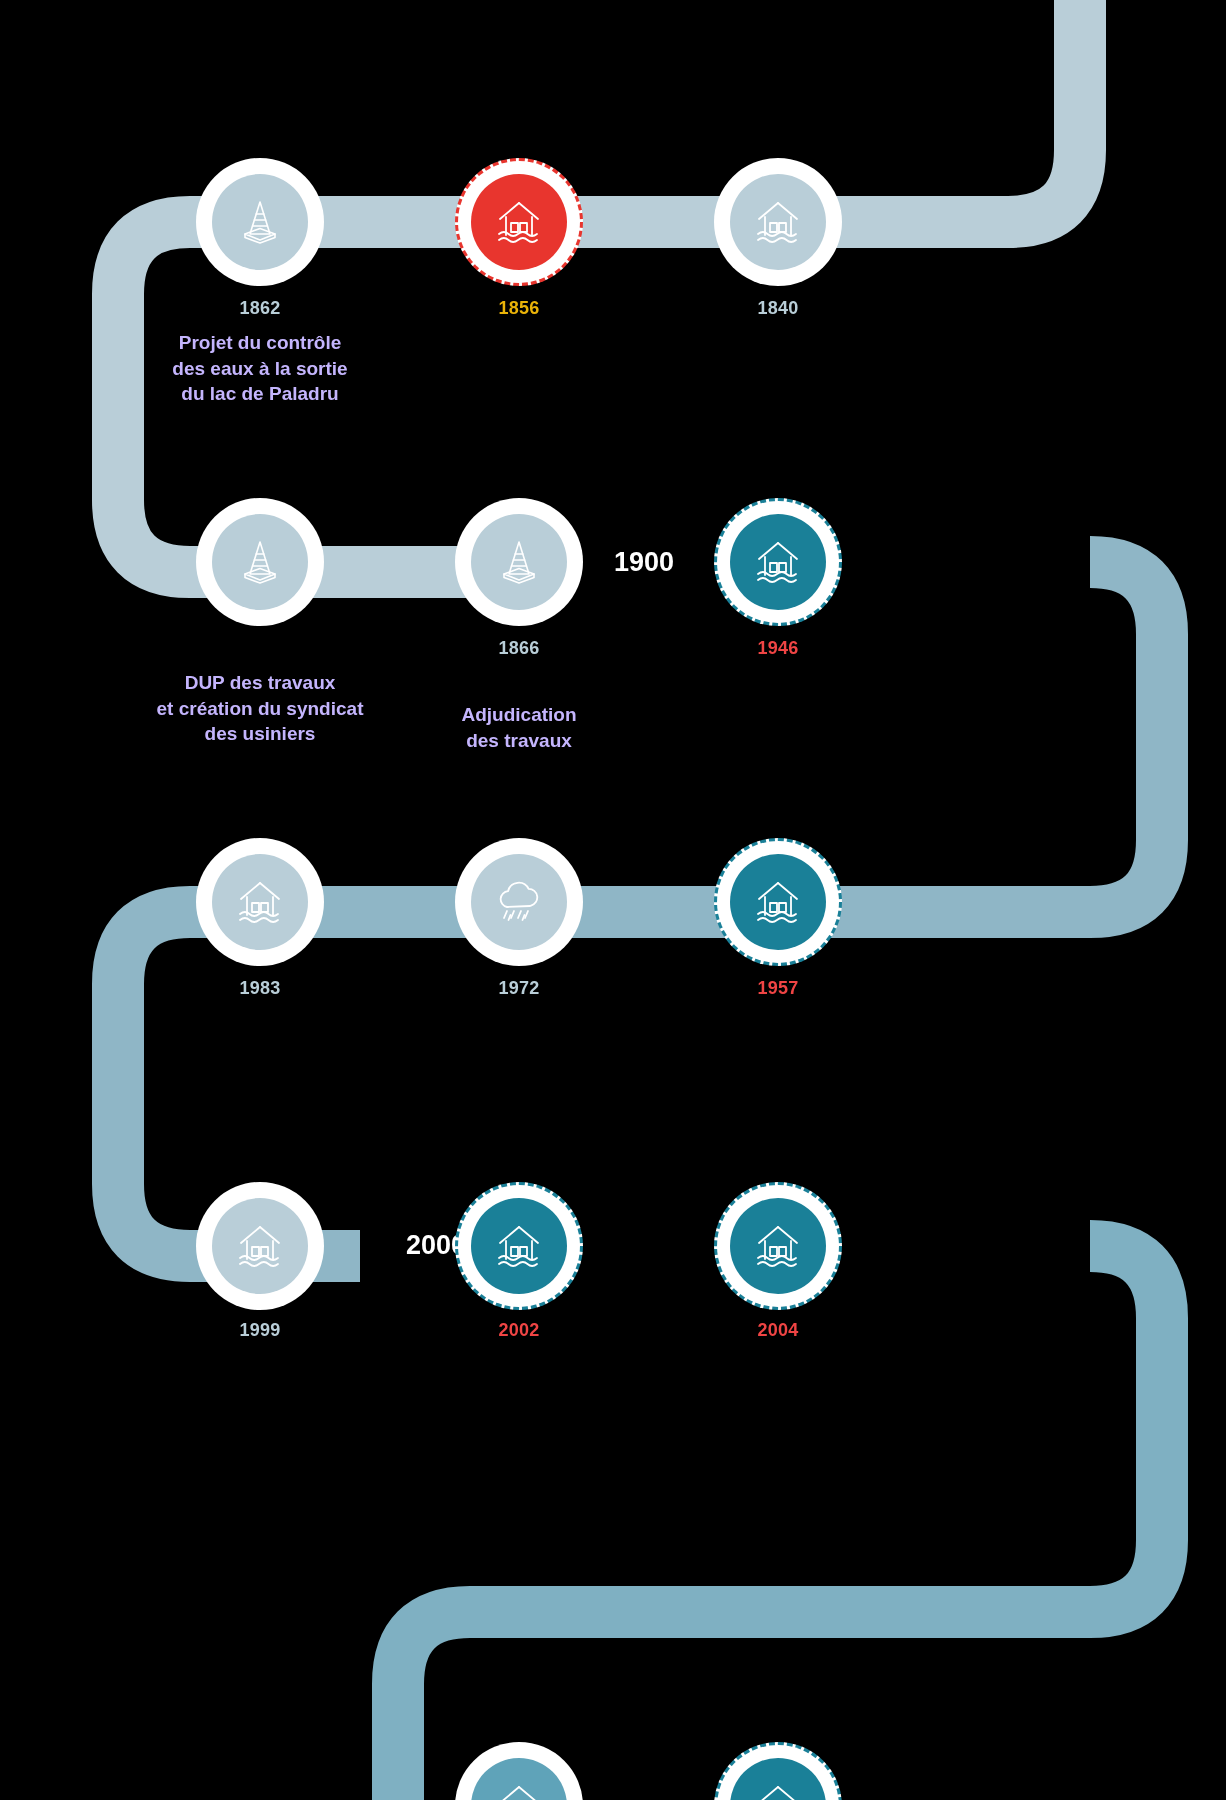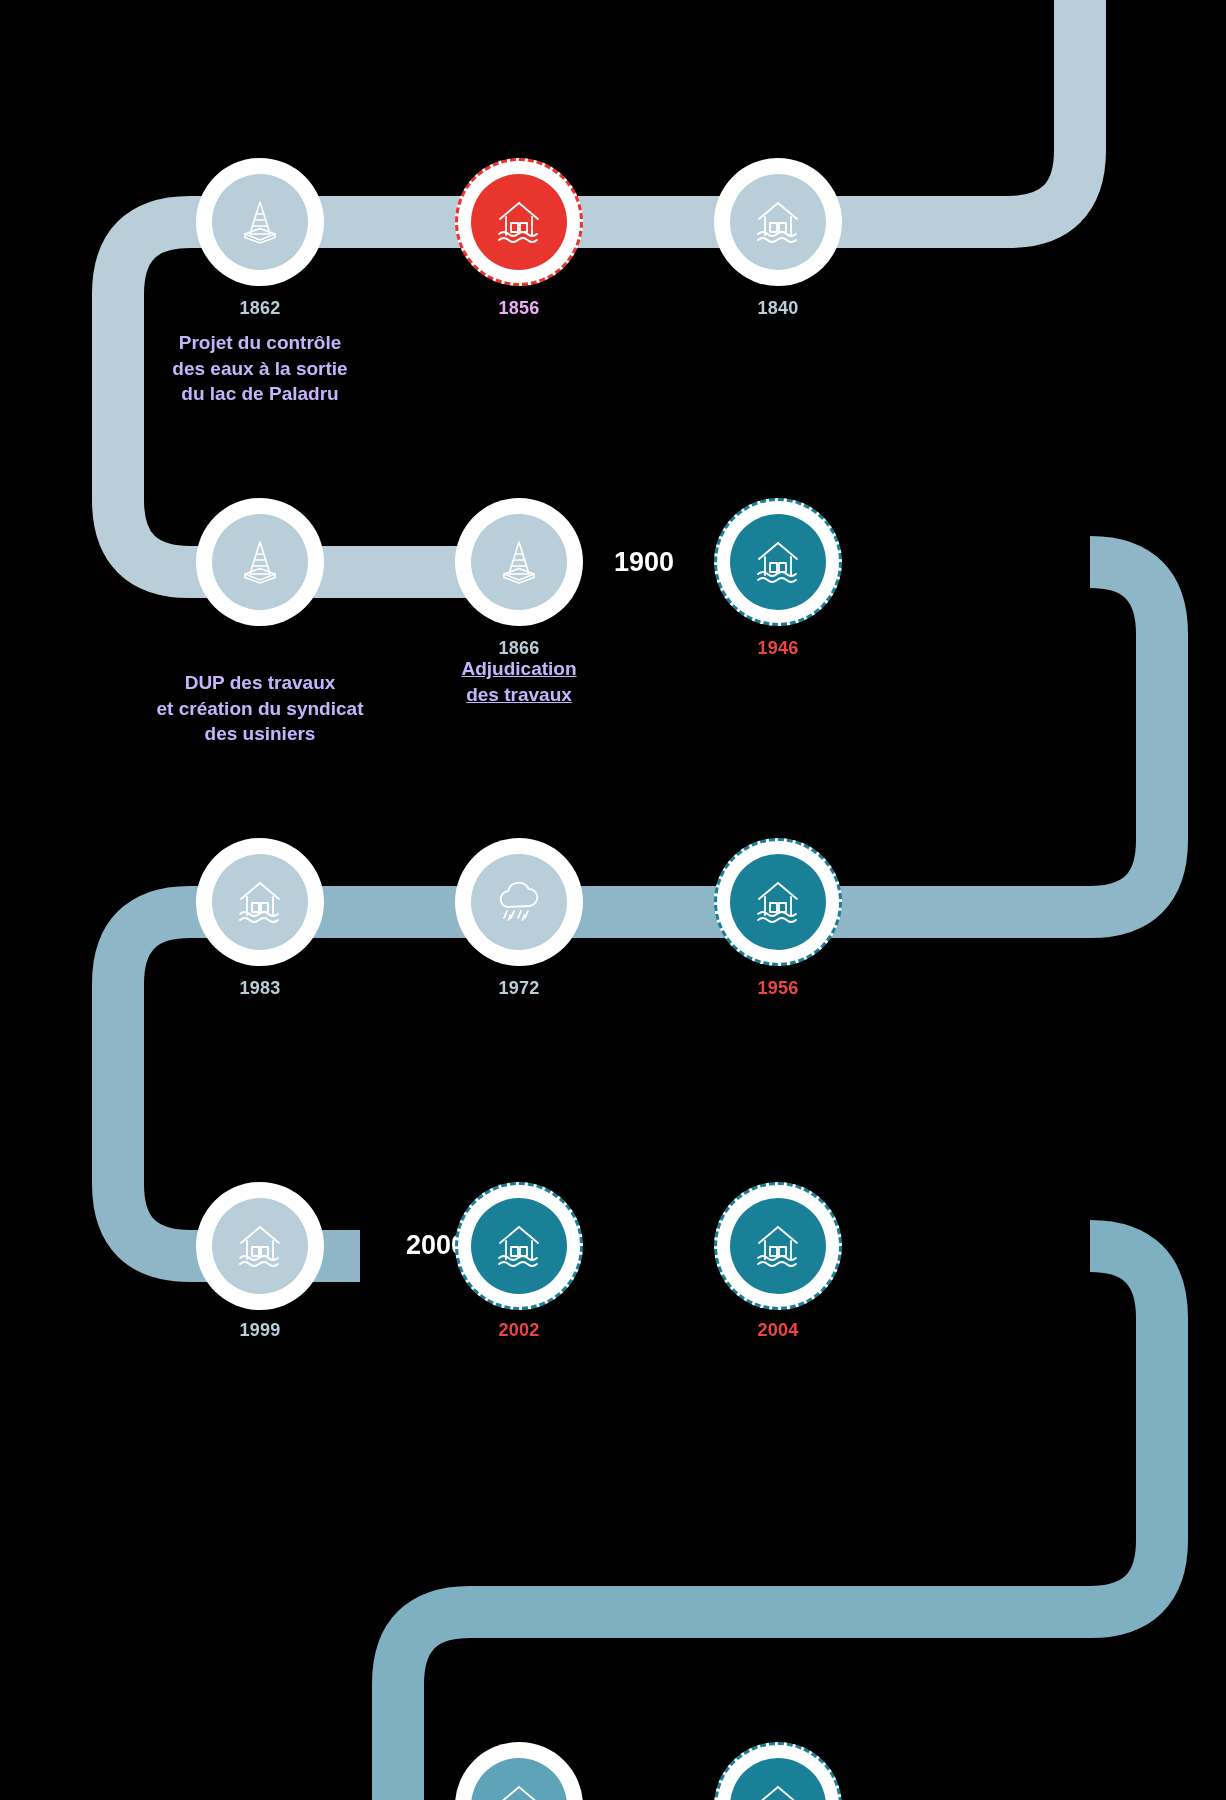--- a/index.html
+++ b/index.html
@@ -14,21 +14,21 @@
   .disc{position:absolute;left:16px;top:16px;width:96px;height:96px;border-radius:50%;
         display:flex;align-items:center;justify-content:center;}
   .disc.pale{background:#b9ced8;}
   .disc.red{background:#e8352e;}
   .disc.teal{background:#1a8098;}
   .disc.mid{background:#5fa3b9;}
   .disc svg{display:block;}
 
   .yr{position:absolute;width:300px;text-align:center;font-size:18px;font-weight:bold;letter-spacing:.3px;}
   .yr.pale{color:#b9ced8;}
-  .yr.red{color:#f0abfc;}
+  .yr.red{color:#eab308;}
   .yr.teal{color:#ef4444;}
   .desc{position:absolute;width:300px;text-align:center;font-size:19px;line-height:1.35;
         color:#c4b5fd;font-weight:bold;white-space:pre-line;}
 
   .conn-label{position:absolute;font-size:27px;font-weight:bold;color:#ffffff;
         text-shadow:0 1px 2px rgba(0,0,0,.28);}
 </style>
 </head>
 <body>
 
@@ -142,21 +142,21 @@
         <g fill="none" stroke="#ffffff" stroke-width="1.6" stroke-linejoin="round" stroke-linecap="round">
           <path d="M28 8 L38 40 L18 40 Z"></path>
           <path d="M24.2 20 H31.8 M22.4 26 H33.6 M20.6 32 H35.4"></path>
           <path d="M13 40 L28 34.5 L43 40 L28 46 Z"></path>
           <path d="M13 40 L13 43.5 L28 49 L43 43.5 L43 40"></path>
         </g>
       </svg>
     </div>
   </div>
   <div class="yr pale" style="left:369px;top:638px;">1866</div>
-  <div class="desc" style="left:369px;top:656px;text-decoration:underline;">Adjudication
+  <div class="desc" style="left:369px;top:702px;">Adjudication
 des travaux</div>
 
   <div class="conn-label" style="left:614px;top:547px;">1900</div>
 
   <div class="node" style="left:714px;top:498px;">
     <div class="ring dashed-teal"></div>
     <div class="disc teal">
       <svg width="58" height="58" viewBox="0 0 58 58">
         <g fill="none" stroke="#ffffff" stroke-width="1.8" stroke-linejoin="round" stroke-linecap="round">
           <path d="M29 10 L48 26"></path>
@@ -220,21 +220,21 @@
           <path d="M16 24 V42"></path>
             <path d="M42 24 V42"></path>
           <rect x="21" y="30" width="7" height="9"></rect>
             <rect x="30" y="30" width="7" height="9"></rect>
           <path d="M9 41 q5 -4 9.5 0 q4.5 4 9.5 0 q5 -4 9.5 0 q4.5 4 9.5 0"></path>
           <path d="M9 47 q5 -4 9.5 0 q4.5 4 9.5 0 q5 -4 9.5 0 q4.5 4 9.5 0"></path>
         </g>
       </svg>
     </div>
   </div>
-  <div class="yr teal" style="left:628px;top:978px;">1956</div>
+  <div class="yr teal" style="left:628px;top:978px;">1957</div>
 
   <div class="node" style="left:196px;top:1182px;">
     <div class="ring"></div>
     <div class="disc pale">
       <svg width="58" height="58" viewBox="0 0 58 58">
         <g fill="none" stroke="#ffffff" stroke-width="1.8" stroke-linejoin="round" stroke-linecap="round">
           <path d="M29 10 L48 26"></path>
             <path d="M29 10 L10 26"></path>
           <path d="M16 24 V42"></path>
             <path d="M42 24 V42"></path>

